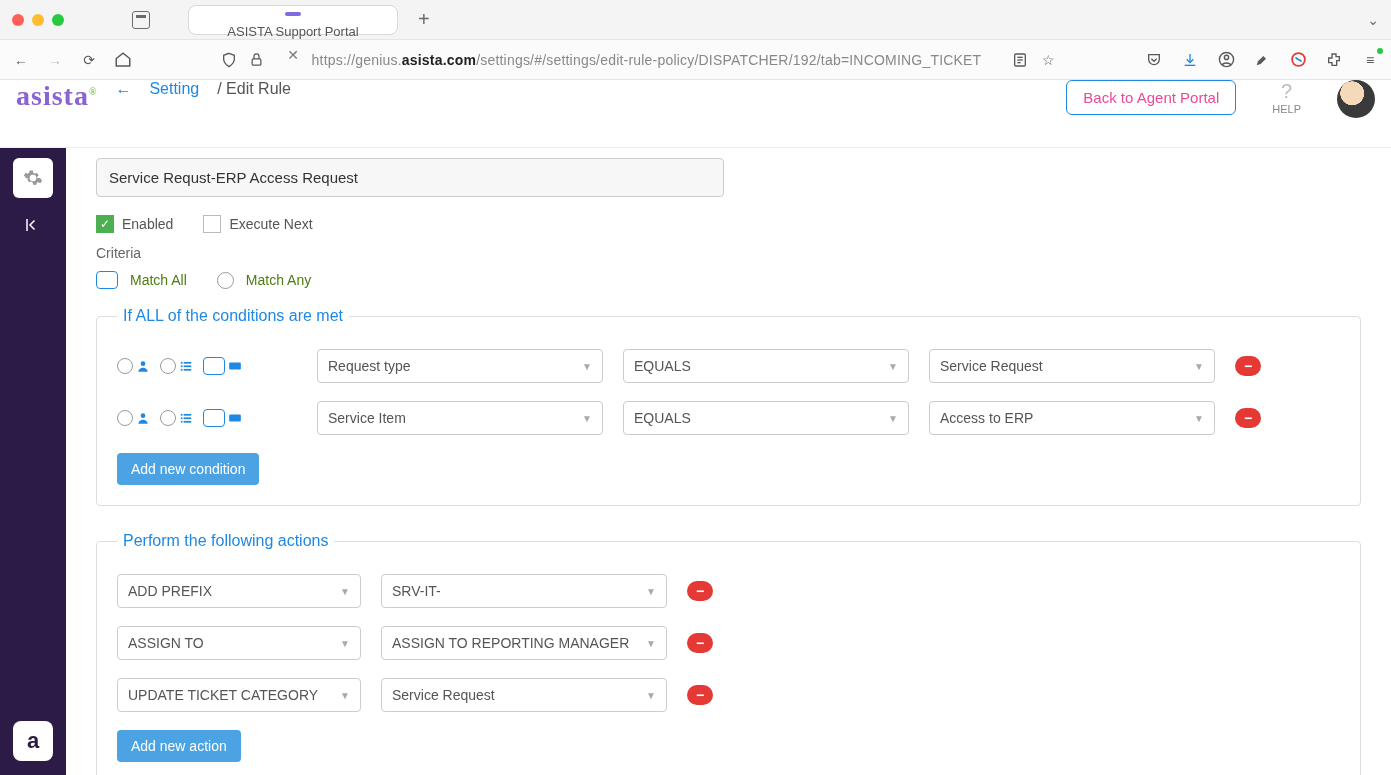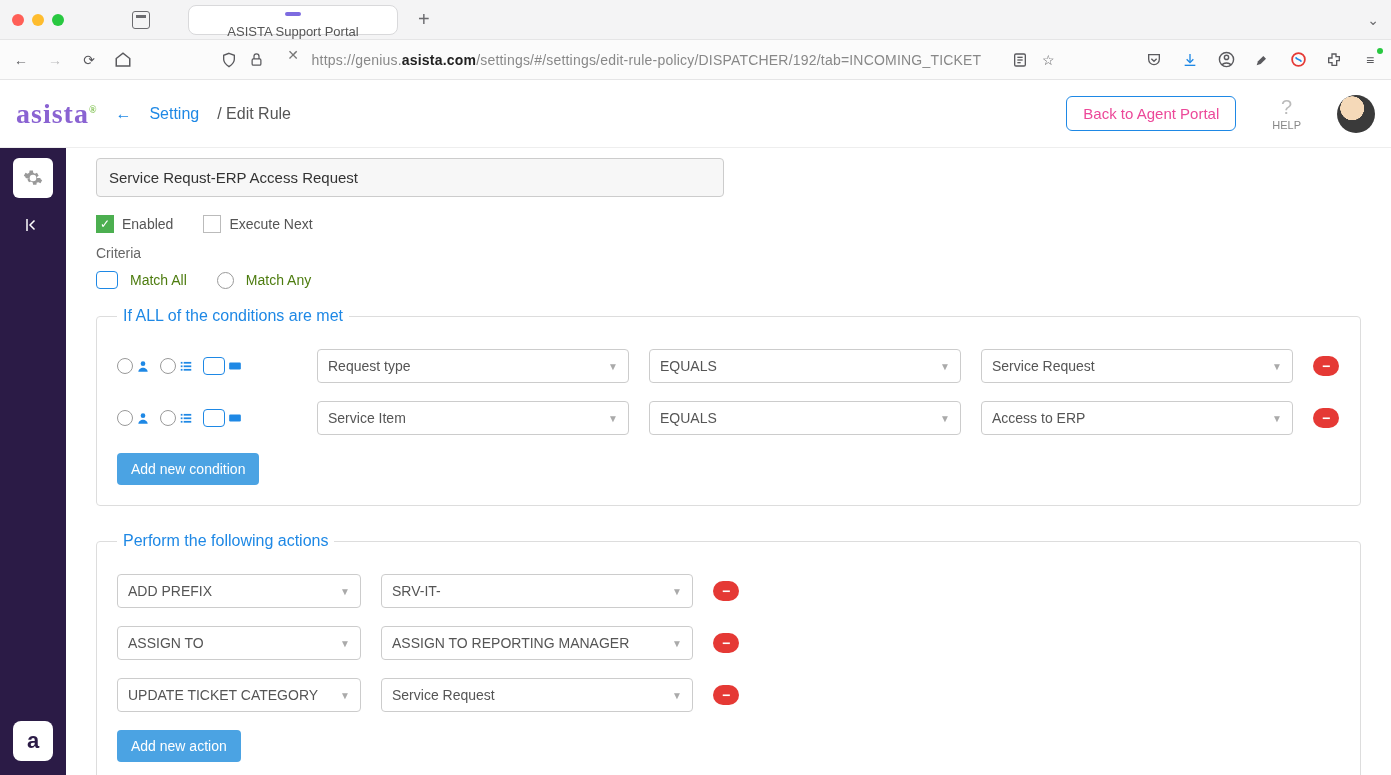--- a/index.html
+++ b/index.html
@@ -21,21 +21,21 @@
 .chevron { margin-left: auto; color: #6b6b6f; }
 
 .navbar { height: 40px; background: #fbfbfb; display: flex; align-items: center; padding: 0 12px; gap: 16px; border-bottom: 1px solid #e5e5e6; }
 .nav-icon { color: #5a5a5e; width: 18px; height: 18px; display: flex; align-items: center; justify-content: center; }
 .urlbox { flex: 1; display: flex; align-items: center; gap: 10px; color: #5a5a5e; font-size: 14px; justify-content:center;}
 .urltext { color: #888; letter-spacing: 0.2px; padding-left: 36px;}
 .urltext b { color: #222; font-weight: 600;}
 .nav-right { display: flex; gap: 18px; align-items: center; }
 
 
-.app-header { height: 68px; display: flex; align-items: center; padding: 0 16px; gap: 18px; border-bottom: 1px solid #eee; }
+.app-header { height: 68px; display: flex; align-items: flex-start; padding: 0 16px; gap: 18px; border-bottom: 1px solid #eee; }
 .logo { font-size: 28px; font-weight: 600; color: #8a63d2; letter-spacing: 1px; font-family: Georgia, serif; }
 .logo sup { color:#7fc14f; font-size:10px;}
 .bc-back { color: #1e88e5; font-size: 16px;}
 .bc-link { color: #1e88e5; font-size: 16px; }
 .bc-current { color: #555; font-size: 16px;}
 .spacer { flex: 1; }
 .btn-outline { border: 1.5px solid #1e88e5; color: #ec4899; background: #fff; padding: 8px 16px; border-radius: 6px; font-size: 15px; font-weight: 500; }
 .help { text-align: center; color: #888; font-size: 11px; margin: 0 18px;}
 .help .q { font-size: 20px; color:#bbb;}
 .avatar { width: 38px; height: 38px; border-radius: 50%; background: radial-gradient(circle at 40% 35%, #f5d9b8 35%, #3a3a3a 36%); }
@@ -67,21 +67,21 @@
 legend { color: #1e88e5; font-size: 16px; font-weight: 500; padding: 0 6px;}
 
 .cond-row { display: flex; align-items: center; gap: 20px; margin-bottom: 18px; }
 .type-radios { display:flex; gap:10px; align-items:center; width: 180px;}
 .tr { display:flex; align-items:center; gap:3px;}
 .tr .r-outer{ width:16px; height:16px;}
 .tr-icon { width:14px; height:14px; }
 
 .sel { border: 1px solid #ccc; border-radius: 4px; padding: 8px 10px; background: #fff; display:flex; align-items:center; justify-content:space-between; color:#555; font-size:14px;}
 .sel .caret { color:#aaa; font-size:10px;}
-.w270 { width: 312px; }
+.w270 { width: 286px; }
 .w300 { width: 244px; }
 
 .del { width: 26px; height: 20px; background: #e53935; border-radius: 12px; display:flex; align-items:center; justify-content:center; color:#fff; font-weight:700; font-size:14px;}
 
 .btn-primary { background: #4ba3e3; color: #fff; border: none; padding: 8px 14px; border-radius: 4px; font-size: 14px; }
 
 svg { display:block; }
 </style>
 </head>
 <body>

